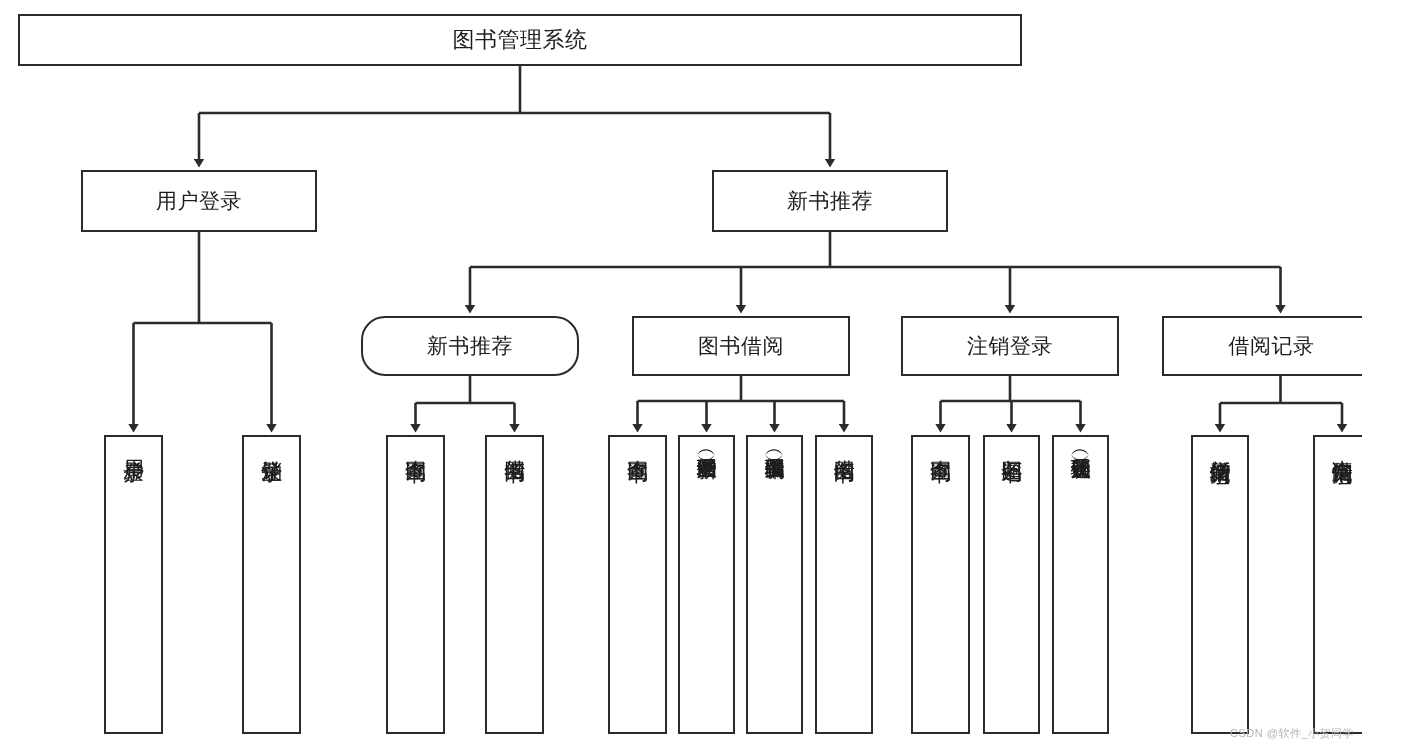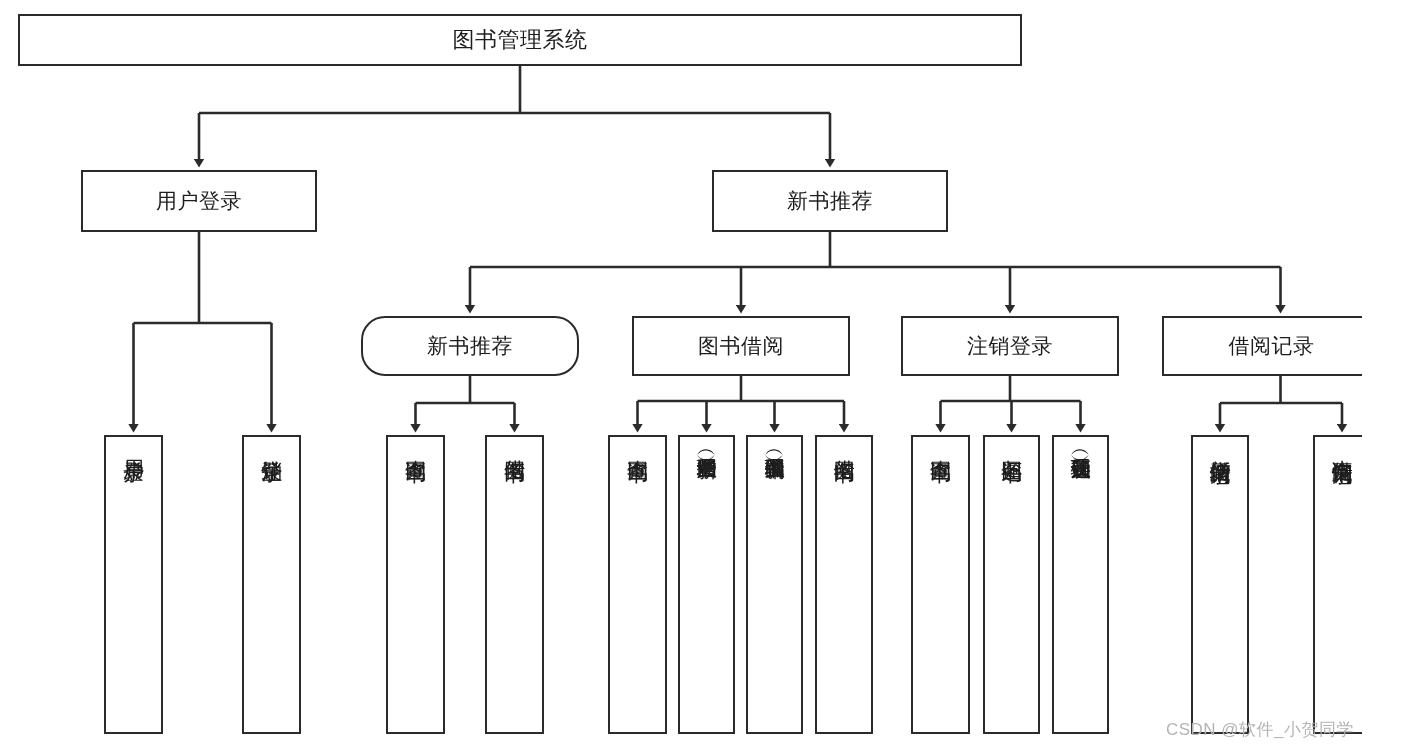--- a/index.html
+++ b/index.html
@@ -66,21 +66,21 @@
     white-space: nowrap;
   }
   .node.vert.tall-text .node-label {
     font-size: 20px;
     letter-spacing: 0px;
   }
   #watermark {
     position: absolute;
     right: 8px;
     bottom: 6px;
-    font-size: 17px;
+    font-size: 11px;
     color: #b4b4b4;
     letter-spacing: 0.5px;
     z-index: 5;
     white-space: nowrap;
     font-family: "Liberation Sans", "DejaVu Sans", sans-serif;
   }
 </style>
 </head>
 <body>
 

